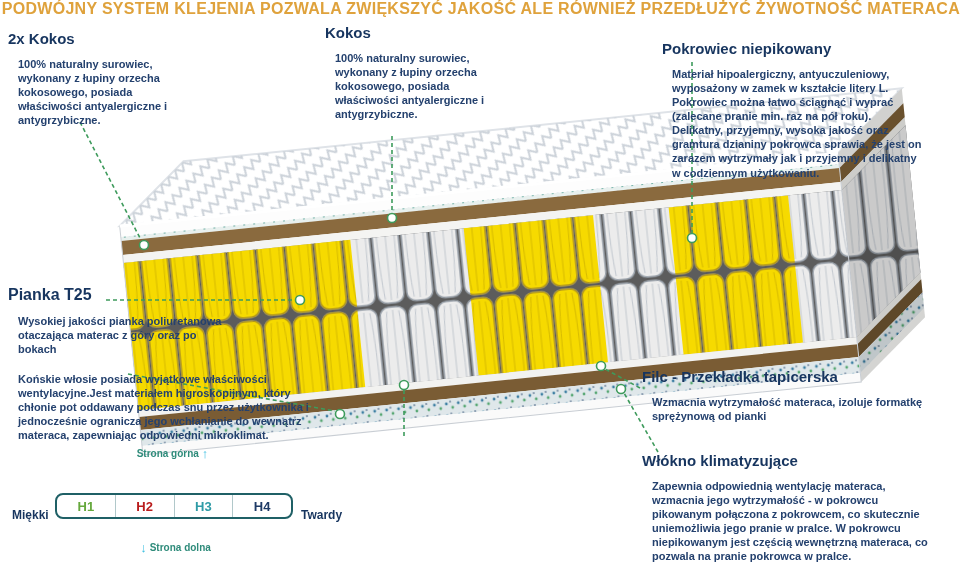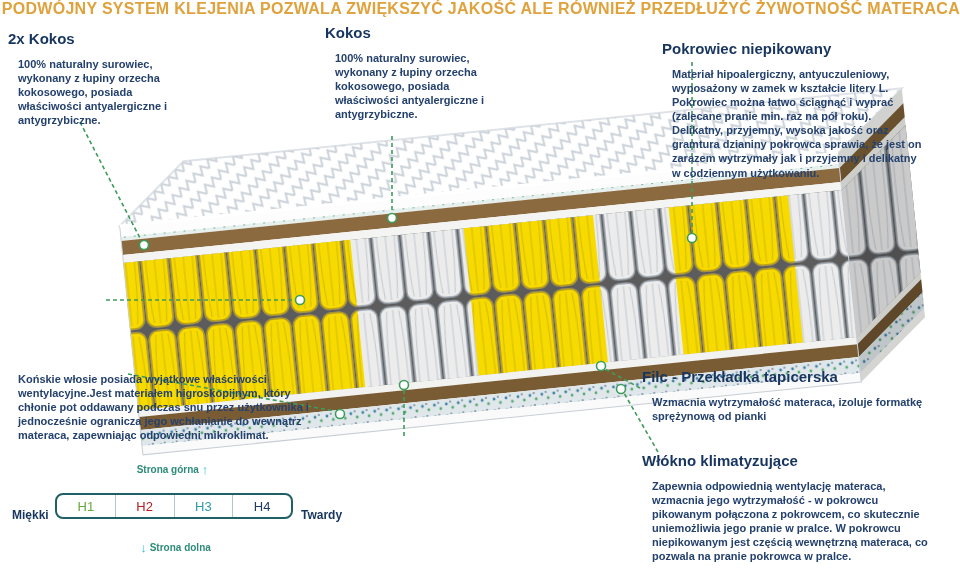--- a/index.html
+++ b/index.html
@@ -12,21 +12,21 @@
   .callout h3{margin:0 0 4px 0;font-size:15px;font-weight:700;color:#17355F;}
   .callout p{margin:10px;font-size:11px;font-weight:700;line-height:1.28;color:#24416E;}
   .tc{text-align:left;}
   .indent{margin-left:34px;width:252px;}
   .scale-el{position:absolute;z-index:2;}
   .scale-side{font-size:10px;font-weight:700;color:#2E8B7A;}
   .arrow{color:#38BEE0;font-weight:700;font-size:13px;margin:0 3px;}
   .endlab{font-size:12px;font-weight:700;color:#17355F;margin-top:8px;}
   .scale-box{display:flex;border:2px solid #1F6066;border-radius:8px;height:26px;box-sizing:border-box;}
   .scale-box .cell{flex:1;display:flex;align-items:center;justify-content:center;
-                   font-size:13px;font-weight:400;border-left:1px solid rgba(31,96,102,.35);}
+                   font-size:13px;font-weight:700;border-left:1px solid rgba(31,96,102,.35);}
   .scale-box .cell:first-child{border-left:none;}
   .rowc{display:flex;align-items:center;justify-content:center;}
 </style>
 </head>
 <body>
 
 <div id="canvas">
 
   <svg id="art" width="960" height="576" viewBox="0 0 960 576">
     <defs>
@@ -123,37 +123,41 @@
   <div class="callout" style="left:325px;top:24px;width:195px">
     <h3 class="tc">Kokos</h3>
     <p>100% naturalny surowiec, wykonany z łupiny orzecha kokosowego, posiada właściwości antyalergiczne i antygrzybiczne.</p>
   </div>
 
   <div class="callout" style="left:662px;top:40px;width:288px">
     <h3>Pokrowiec niepikowany</h3>
     <p class="indent">Materiał hipoalergiczny, antyuczuleniowy, wyposażony w zamek w kształcie litery L. Pokrowiec można łatwo ściągnąć i wyprać (zalecane pranie min. raz na pół roku). Delikatny, przyjemny, wysoka jakość oraz gramtura dzianiny pokrowca sprawia, że jest on zarazem wytrzymały jak i przyjemny i delikatny w codziennym użytkowaniu.</p>
   </div>
 
+  <div class="callout" style="left:8px;top:286px;width:238px">
+    <h3 style="font-size:16px">Pianka T25</h3>
+    <p>Wysokiej jakości pianka poliuretanowa otaczająca materac z góry oraz po bokach</p>
+  </div>
 
   <div class="callout" style="left:8px;top:362px;width:312px">
     <p>Końskie włosie posiada wyjątkowe właściwości wentylacyjne.Jest materiałem higroskopijnym, który chłonie pot oddawany podczas snu przez użytkownika i jednocześnie ogranicza jego wchłanianie do wewnątrz materaca, zapewniając odpowiedni mikroklimat.</p>
   </div>
 
   <div class="callout" style="left:642px;top:368px;width:300px">
     <h3>Filc - Przekładka tapicerska</h3>
     <p>Wzmacnia wytrzymałość materaca, izoluje formatkę sprężynową od pianki</p>
   </div>
 
   <div class="callout" style="left:642px;top:452px;width:308px">
     <h3>Włókno klimatyzujące</h3>
     <p>Zapewnia odpowiednią wentylację materaca, wzmacnia jego wytrzymałość - w pokrowcu pikowanym połączona z pokrowcem, co skutecznie uniemożliwia jego pranie w pralce. W pokrowcu niepikowanym jest częścią wewnętrzną materaca, co pozwala na pranie pokrowca w pralce.</p>
   </div>
 
 
-  <div class="scale-el rowc" style="left:55px;top:462px;width:238px">
+  <div class="scale-el rowc" style="left:55px;top:446px;width:238px">
     <span class="scale-side">Strona górna</span>
     <span class="arrow">↑</span>
   </div>
 
   <span class="scale-el endlab" style="left:12px;top:500px">Miękki</span>
 
   <div class="scale-el scale-box" style="left:55px;top:493px;width:238px">
     <span class="cell" style="color: rgb(102, 168, 61);">H1</span>
     <span class="cell" style="color: #b91c1c; text-align: right;">H2</span>
     <span class="cell" style="color: rgb(46, 155, 166);">H3</span>

